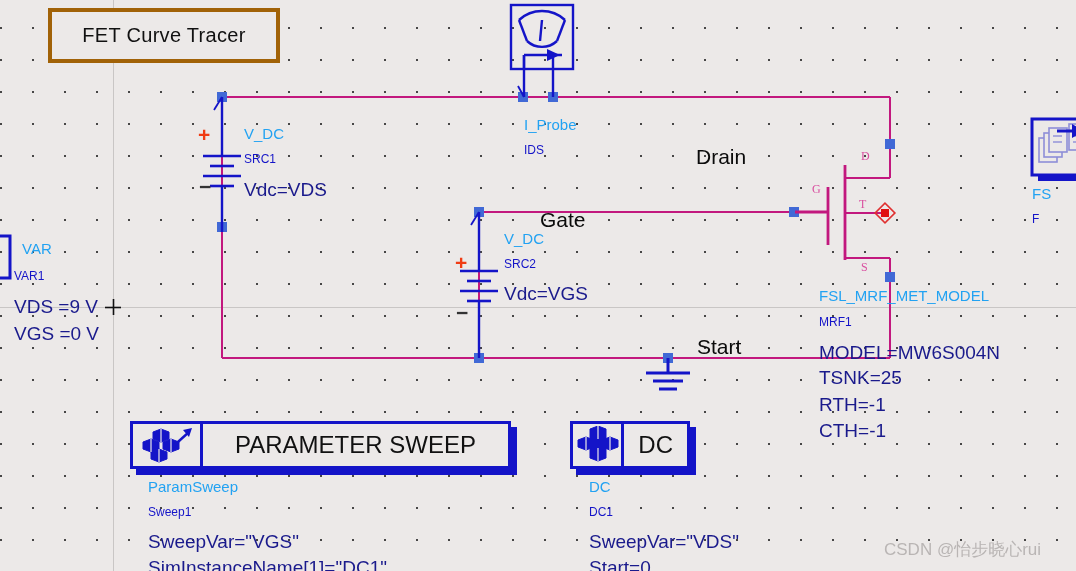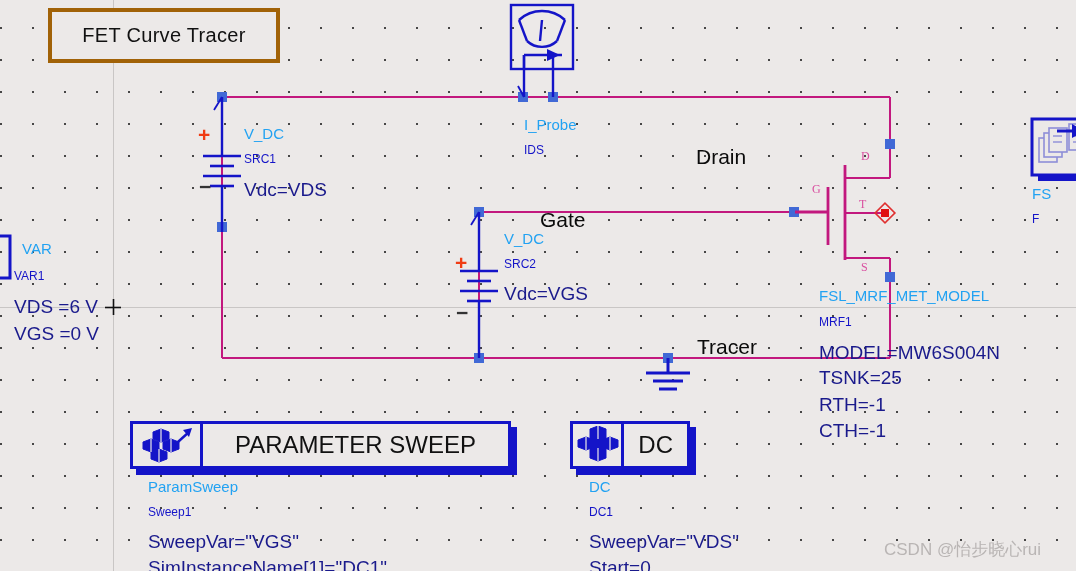--- a/index.html
+++ b/index.html
@@ -128,21 +128,21 @@
   <span class="t">FET Curve Tracer</span>
 </div>
 
 <svg class="layer">
   <g stroke="#1414c8" stroke-width="3" fill="none">
     <path d="M-14,236 L10,236 L10,278 L-14,278"></path>
   </g>
 </svg>
 <div class="txt t-cyan" style="left:14px;top:241px;margin-left:8px;">VAR</div>
 <div class="txt t-blue" style="left:14px;top:270px;">VAR1</div>
-<div class="txt t-navy" style="left:14px;top:297px;">VDS =6 V</div>
+<div class="txt t-navy" style="left:14px;top:297px;">VDS =9 V</div>
 <div class="txt t-navy" style="left:14px;top:324px;">VGS =0 V</div>
 
 <svg class="layer">
   <g stroke="#1414c8" stroke-width="2.4" fill="none">
 
     <line x1="222" y1="97" x2="222" y2="155"></line>
     <path d="M214,110 L222,97" stroke-width="1.8"></path>
 
     <line x1="203" y1="156" x2="241" y2="156" stroke-width="2.6"></line>
     <line x1="210" y1="166" x2="234" y2="166" stroke-width="2.6"></line>
@@ -175,21 +175,21 @@
     <line x1="553" y1="55" x2="553" y2="97"></line>
     <line x1="524" y1="55" x2="524" y2="69"></line>
     <path d="M518,86 L524,97" stroke-width="1.8"></path>
   </g>
 </svg>
 <div class="txt t-cyan" style="left:524px;top:117px;">I_Probe</div>
 <div class="txt t-blue" style="left:524px;top:144px;">IDS</div>
 
 <div class="txt t-black" style="left:696px;top:114px;font-size:21px;">Drain</div>
 <div class="txt t-black" style="left:540px;top:177px;font-size:21px;">Gate</div>
-<div class="txt t-black" style="left:697px;top:304px;font-size:21px;">Tracer</div>
+<div class="txt t-black" style="left:697px;top:304px;font-size:21px;">Start</div>
 
 <svg class="layer">
   <g stroke="#1414c8" stroke-width="2.4" fill="none">
     <line x1="479" y1="212" x2="479" y2="270"></line>
     <path d="M471,225 L479,212" stroke-width="1.8"></path>
     <line x1="460" y1="271" x2="498" y2="271" stroke-width="2.6"></line>
     <line x1="467" y1="281" x2="491" y2="281" stroke-width="2.6"></line>
     <line x1="460" y1="291" x2="498" y2="291" stroke-width="2.6"></line>
     <line x1="467" y1="301" x2="491" y2="301" stroke-width="2.6"></line>
     <line x1="479" y1="301" x2="479" y2="358"></line>

